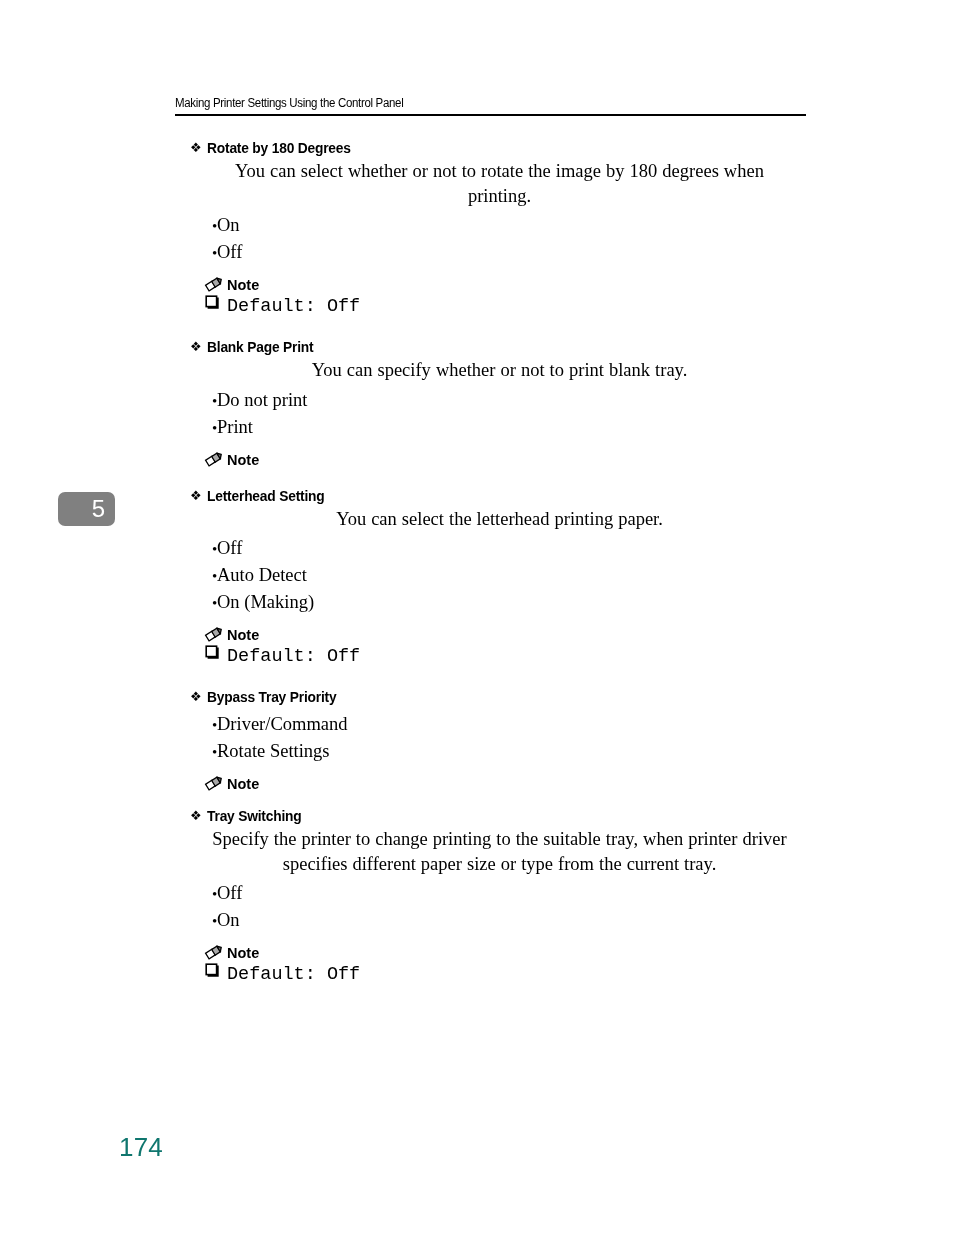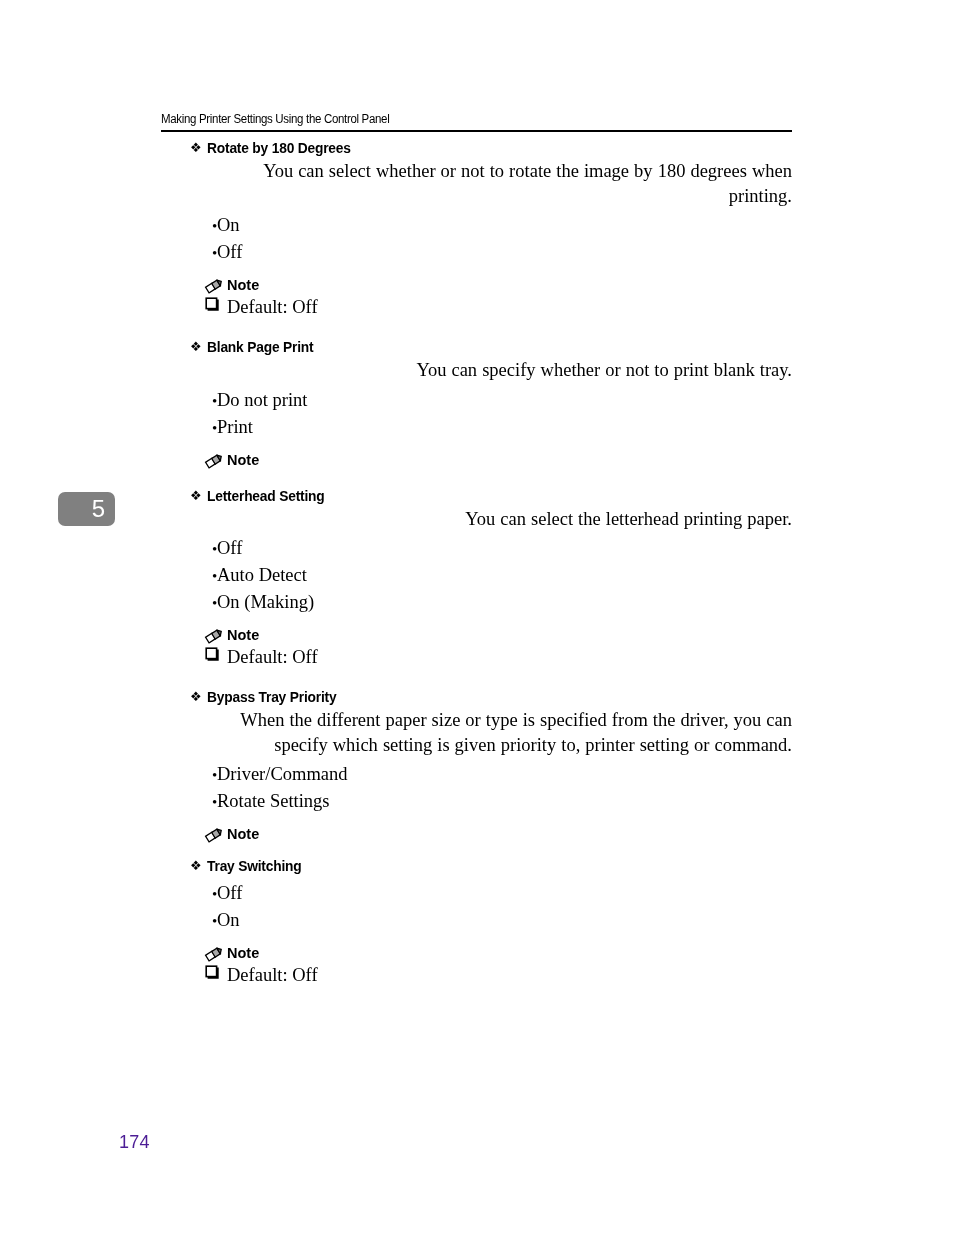--- a/index.html
+++ b/index.html
@@ -12,24 +12,23 @@
     height: 1235px;
     position: relative;
     font-family: "Liberation Serif", serif;
     color: #000000;
     overflow: hidden;
   }
 
   
   .page-header {
     position: absolute;
-    left: 161px;
+    left: 175px;
     top: 96px;
     width: 631px;
-    margin-top: 16px;
   }
   .page-header .header-text {
     font-family: "Liberation Sans", sans-serif;
     font-size: 12.5px;
     letter-spacing: -0.35px;
     line-height: 15px;
     color: #000;
     transform: scaleX(0.92);
     transform-origin: left center;
     white-space: nowrap;
@@ -95,21 +94,21 @@
     transform: scaleX(0.95);
     transform-origin: left center;
     white-space: nowrap;
   }
 
   .section-desc {
     margin-left: 17px;
     font-family: "Liberation Serif", serif;
     font-size: 18.5px;
     line-height: 24.5px;
-    text-align: right;
+    text-align: center;
     word-spacing: 0.4px;
   }
 
   .option-list {
     margin: 4px 0 0 0;
     padding: 0;
     list-style: none;
   }
   .option-list li {
     display: flex;
@@ -130,21 +129,21 @@
     flex: 1 1 auto;
   }
 
   
   .note-block {
     margin-top: 10px;
     margin-left: 14px;
   }
   .note-title {
     display: flex;
-    align-items: flex-end;
+    align-items: flex-start;
     font-family: "Liberation Sans", sans-serif;
     font-weight: bold;
     font-size: 14.5px;
     line-height: 18px;
     margin-bottom: 1px;
   }
   .note-title .pencil-icon {
     flex: 0 0 20px;
     width: 20px;
     height: 16px;
@@ -152,21 +151,21 @@
     display: inline-block;
   }
   .note-items {
     margin: 0;
     padding: 0;
     list-style: none;
   }
   .note-items li {
     display: flex;
     align-items: baseline;
-    font-family: Liberation Serif, serif;
+    font-family: Liberation Mono, monospace;
     font-size: 18.5px;
     line-height: 24px;
   }
   .note-items li .sq {
     flex: 0 0 23px;
     width: 23px;
     height: 18px;
     position: relative;
     top: -1px;
   }
@@ -174,22 +173,22 @@
   .sp-18 { height: 18px; }
   .sp-12 { height: 12px; }
   .sp-16 { height: 16px; }
 
   
   .folio {
     position: absolute;
     left: 119px;
     top: 1132px;
     font-family: "Liberation Sans", sans-serif;
-    font-size: 18px;
-    color: #4c1d95;
+    font-size: 26px;
+    color: #0f766e;
     letter-spacing: 0.2px;
   }
 </style>
 </head>
 <body>
 
 <div class="page-header">
   <div class="header-text">Making Printer Settings Using the Control Panel</div>
   <div class="header-rule"></div>
 </div>
@@ -326,21 +325,20 @@
     </div>
   </div>
 
   <div class="sp-18"></div>
 
   <div class="section">
     <div class="section-heading">
       <span class="diamond-bullet">❖</span>
       <span class="heading-label">Bypass Tray Priority</span>
     </div>
-    <div class="section-desc">When the different paper size or type is specified from the driver, you can specify which setting is given priority to, printer setting or command.</div>
     <ul class="option-list">
       <li>
         <span class="dot">•</span>
         <span class="opt-label">Driver/Command</span>
       </li>
       <li>
         <span class="dot">•</span>
         <span class="opt-label">Rotate Settings</span>
       </li>
     </ul>
@@ -360,20 +358,21 @@
     </div>
   </div>
 
   <div class="sp-12"></div>
 
   <div class="section">
     <div class="section-heading">
       <span class="diamond-bullet">❖</span>
       <span class="heading-label">Tray Switching</span>
     </div>
+    <div class="section-desc">Specify the printer to change printing to the suitable tray, when printer driver specifies different paper size or type from the current tray.</div>
     <ul class="option-list">
       <li>
         <span class="dot">•</span>
         <span class="opt-label">Off</span>
       </li>
       <li>
         <span class="dot">•</span>
         <span class="opt-label">On</span>
       </li>
     </ul>

